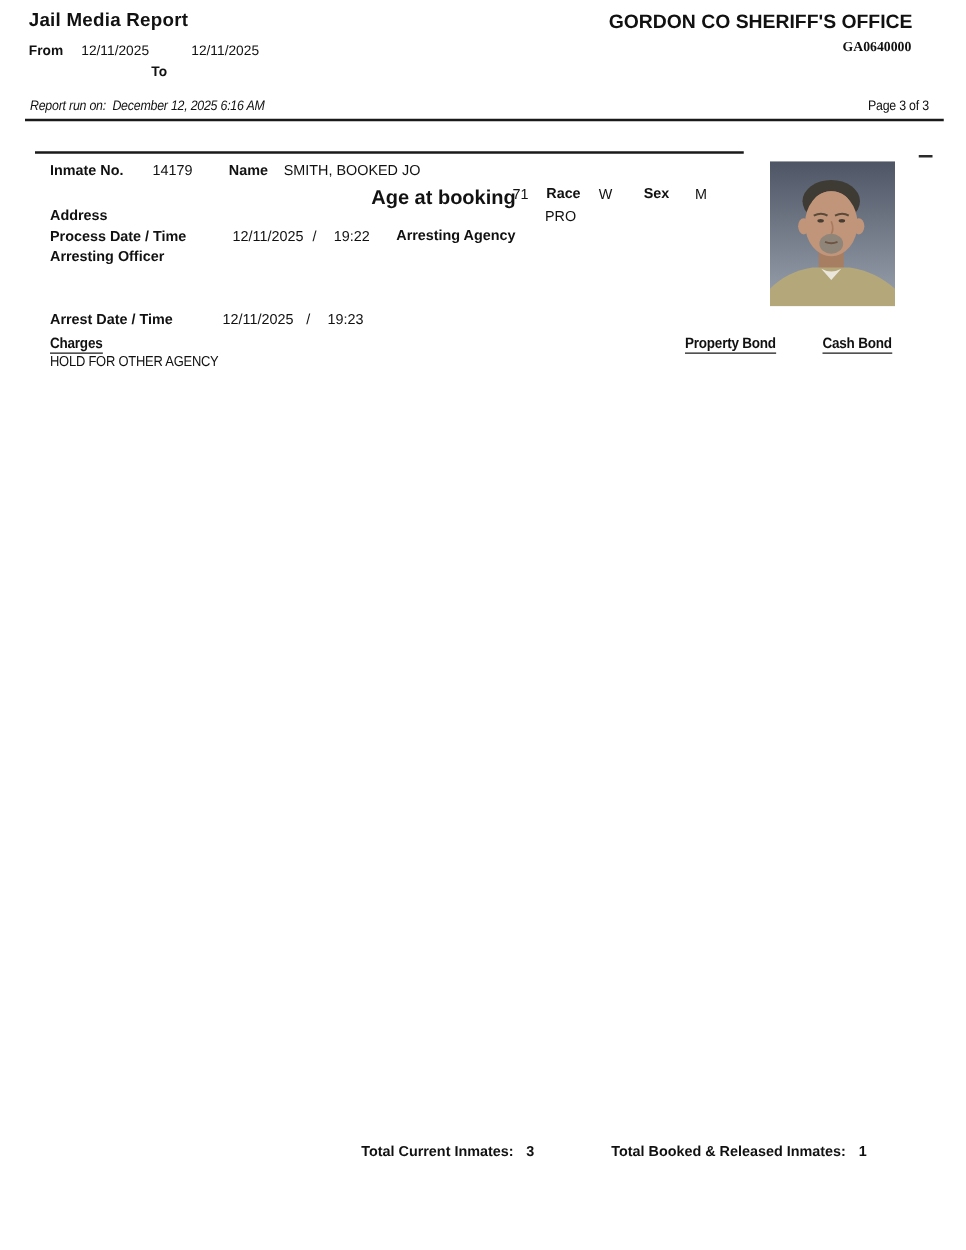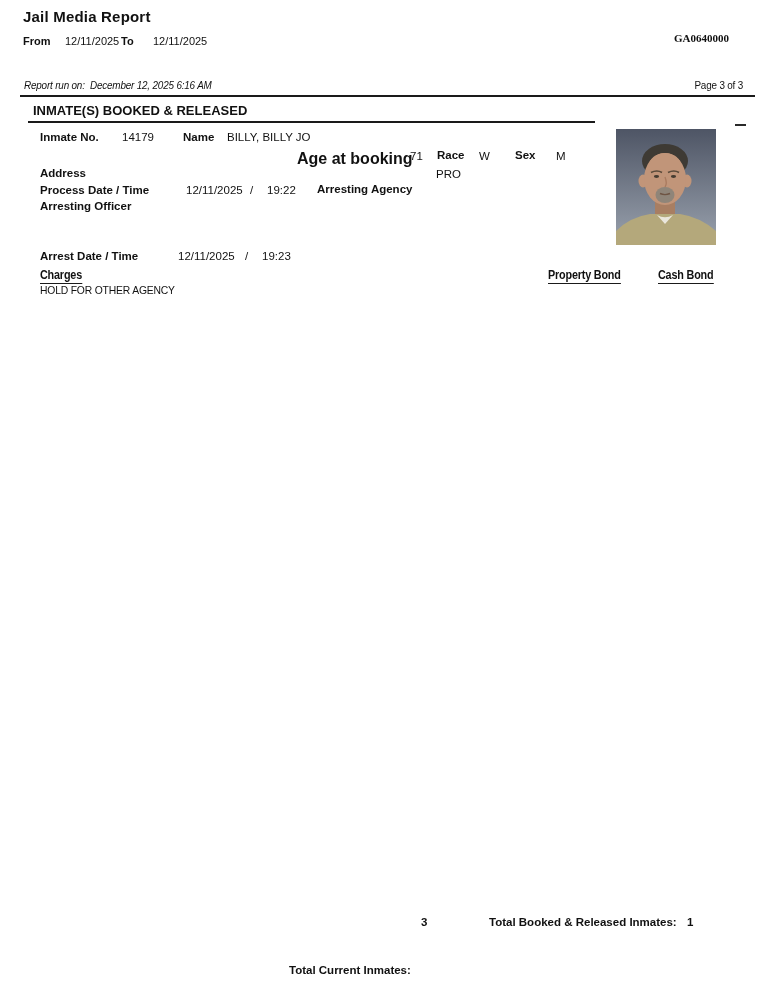--- a/index.html
+++ b/index.html
@@ -34,43 +34,43 @@
 </style>
 </head>
 <body>
 
 <div class="page">
 
   <div class="abs title" style="left:23px; top:8px;">Jail Media Report</div>
 
   <div class="abs b t11" style="left:23px; top:35px;">From</div>
   <div class="abs t11" style="left:65px; top:35px;">12/11/2025</div>
-  <div class="abs b t11" style="left:121px; top:35px;">To</div>
+  <div class="abs b t11" style="left:121px; top:52px;">To</div>
   <div class="abs t11" style="left:153px; top:35px;">12/11/2025</div>
 
+  <div class="abs office right" style="right:43px; top:9px;">GORDON CO SHERIFF'S OFFICE</div>
   <div class="abs b t11 right" style="right:44px; top:32px;font-family:Liberation Serif, serif;">GA0640000</div>
 
   <div class="abs italic t11 cond" style="left:24px; top:79px;">
     <span>Report run on:</span>&nbsp;
     <span>December 12, 2025 6:16 AM</span>
   </div>
   <div class="abs t11 cond-r" style="right:30px; top:79px;">Page 3 of 3</div>
 
   <div class="hr" style="left:20px; top:95px; width:735px; height:2px;"></div>
 
-  <div class="abs b" style="left:33px; top:103px; font-size:13px;">INMATE(S) BOOKED &amp; RELEASED</div>
 
   <div class="hr" style="left:28px; top:121px; width:567px; height:1.5px;"></div>
 
   <div>
 
     <div class="abs b t115" style="left:40px; top:131px;">Inmate No.</div>
     <div class="abs t115" style="left:122px; top:131px;">14179</div>
     <div class="abs b t115" style="left:183px; top:131px;">Name</div>
-    <div class="abs t115" style="left:227px; top:131px;">BILLY, BILLY JO</div>
+    <div class="abs t115" style="left:227px; top:131px;">SMITH, BOOKED JO</div>
 
     <div class="abs b t105" style="left:297px; top:150px;">Age at booking</div>
     <div class="abs t115" style="left:410px; top:150px;">71</div>
     <div class="abs b t115" style="left:437px; top:149px;">Race</div>
     <div class="abs t115" style="left:479px; top:150px;">W</div>
     <div class="abs b t115" style="left:515px; top:149px;">Sex</div>
     <div class="abs t115" style="left:556px; top:150px;">M</div>
 
     <div class="abs b t115" style="left:40px; top:167px;">Address</div>
     <div class="abs t115" style="left:130px; top:167px;"></div>
@@ -126,19 +126,19 @@
         <path d="M44,64.5 q5,2.2 10,0" stroke="#6e5443" stroke-width="1.4" fill="none"></path>
         <path d="M0,116 L0,102 Q14,88 34,85 L64,85 Q84,88 100,102 L100,116 Z" fill="#b4a87b"></path>
         <path d="M41,86 L49,95 L57,86 Q49,90.5 41,86 Z" fill="#eae6dc"></path>
       </svg>
     </div>
 
     <div class="dash" style="left:735px; top:124px; width:11px; height:1.5px;"></div>
   </div>
 
   <div>
-    <div class="abs b t115" style="left:289px; top:916px;margin-top:48px;">Total Current Inmates:</div>
+    <div class="abs b t115" style="left:289px; top:916px;">Total Current Inmates:</div>
     <div class="abs b t115" style="left:421px; top:916px;">3</div>
     <div class="abs b t115" style="left:489px; top:916px;text-align:right;">Total Booked &amp; Released Inmates:</div>
     <div class="abs b t115" style="left:687px; top:916px;">1</div>
   </div>
 
 </div>
 
 </body></html>

